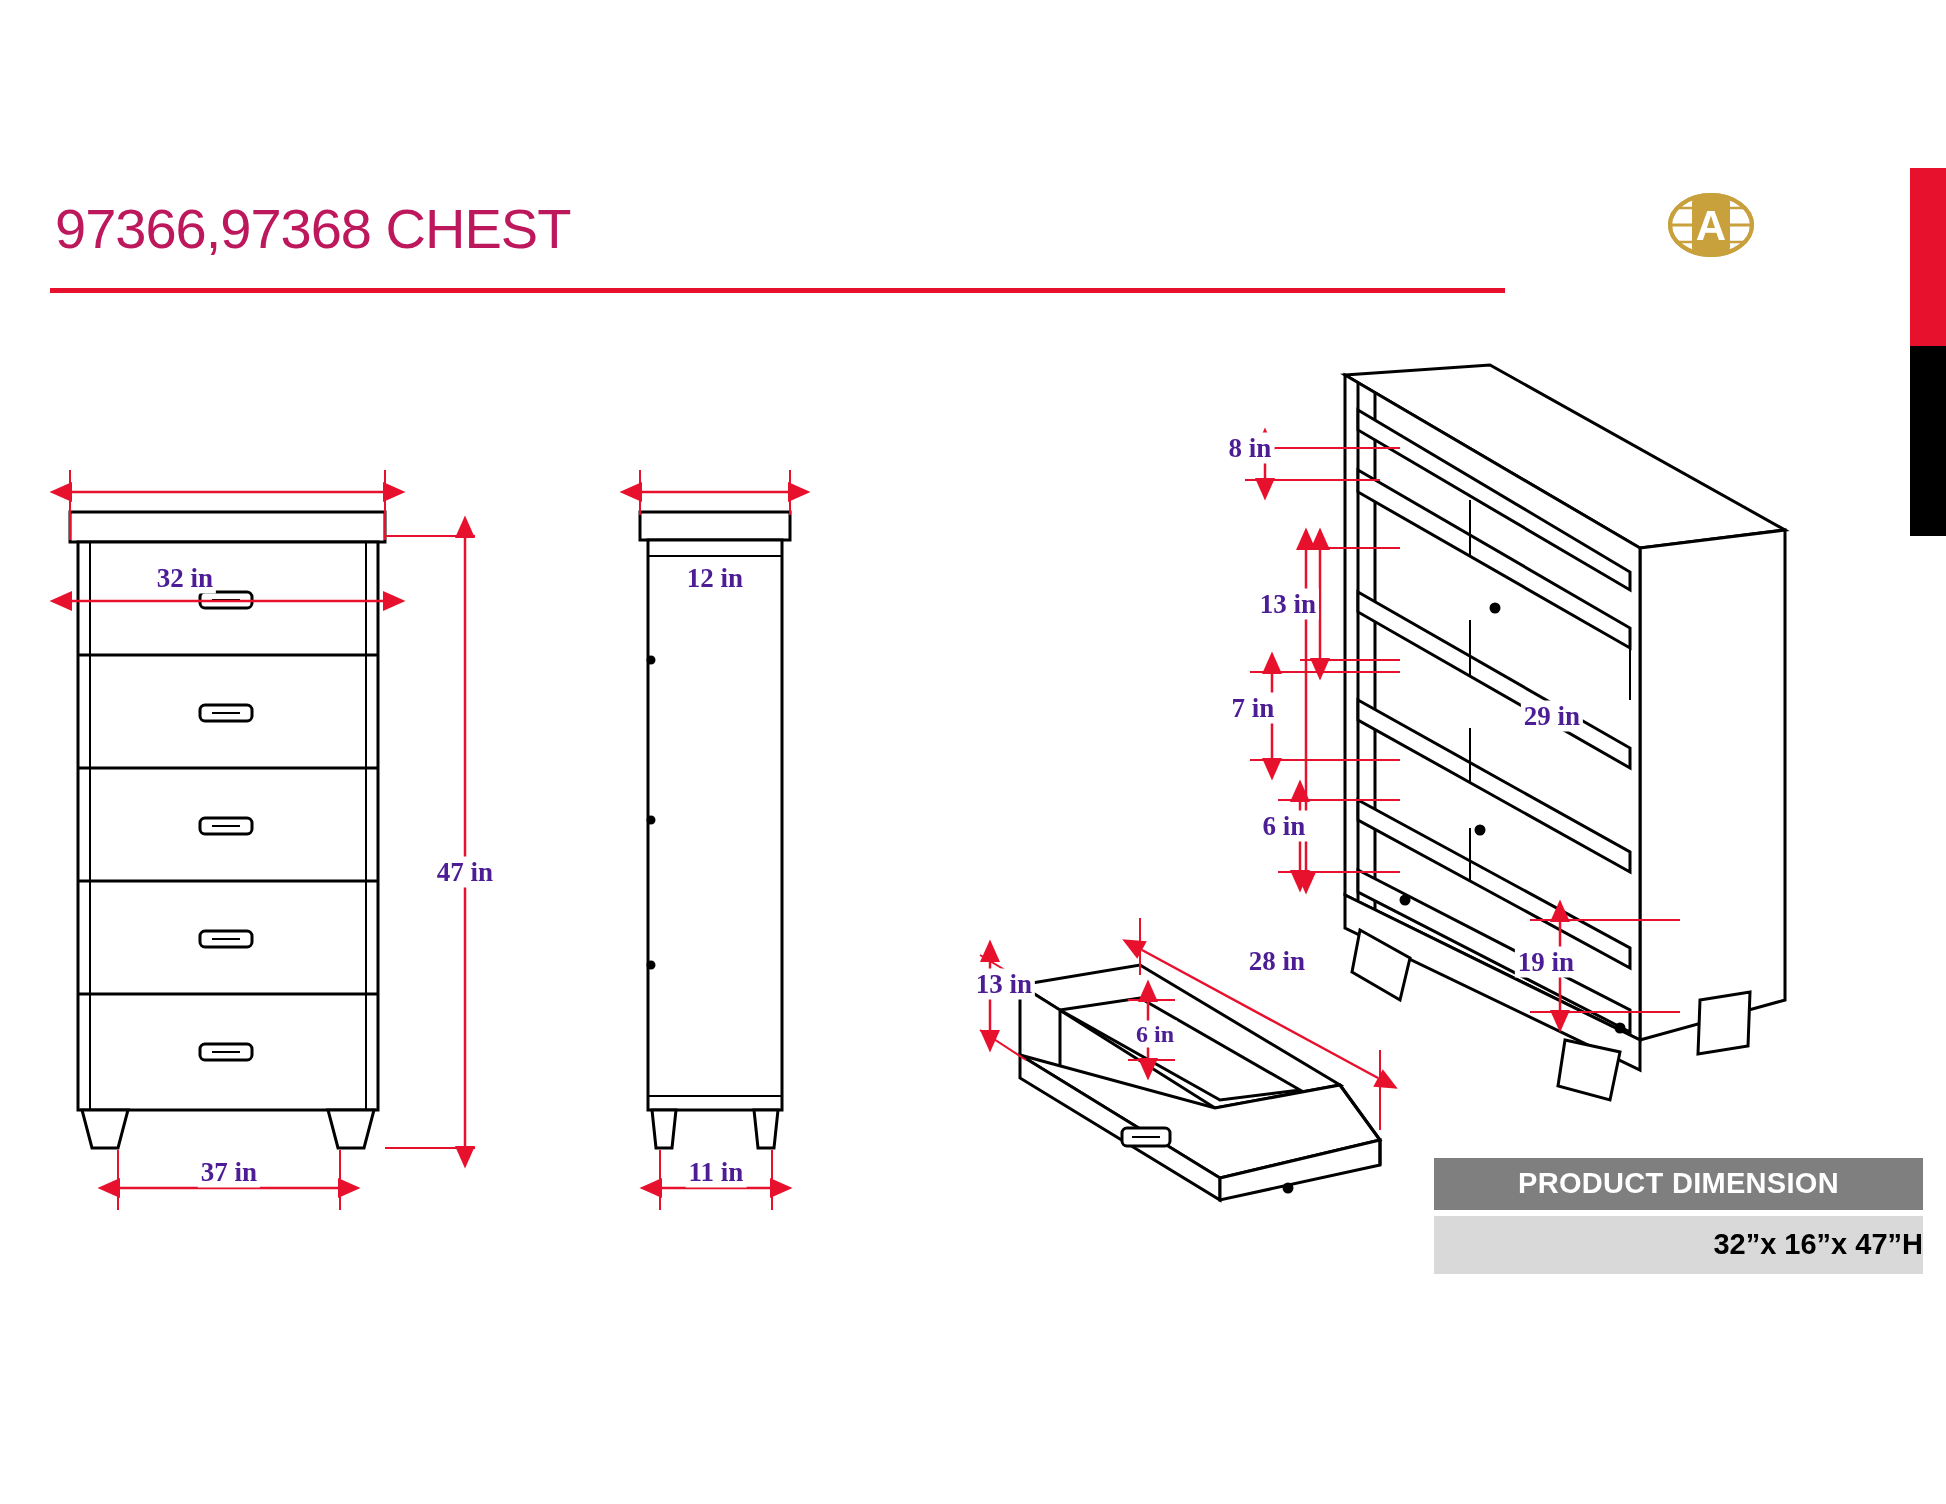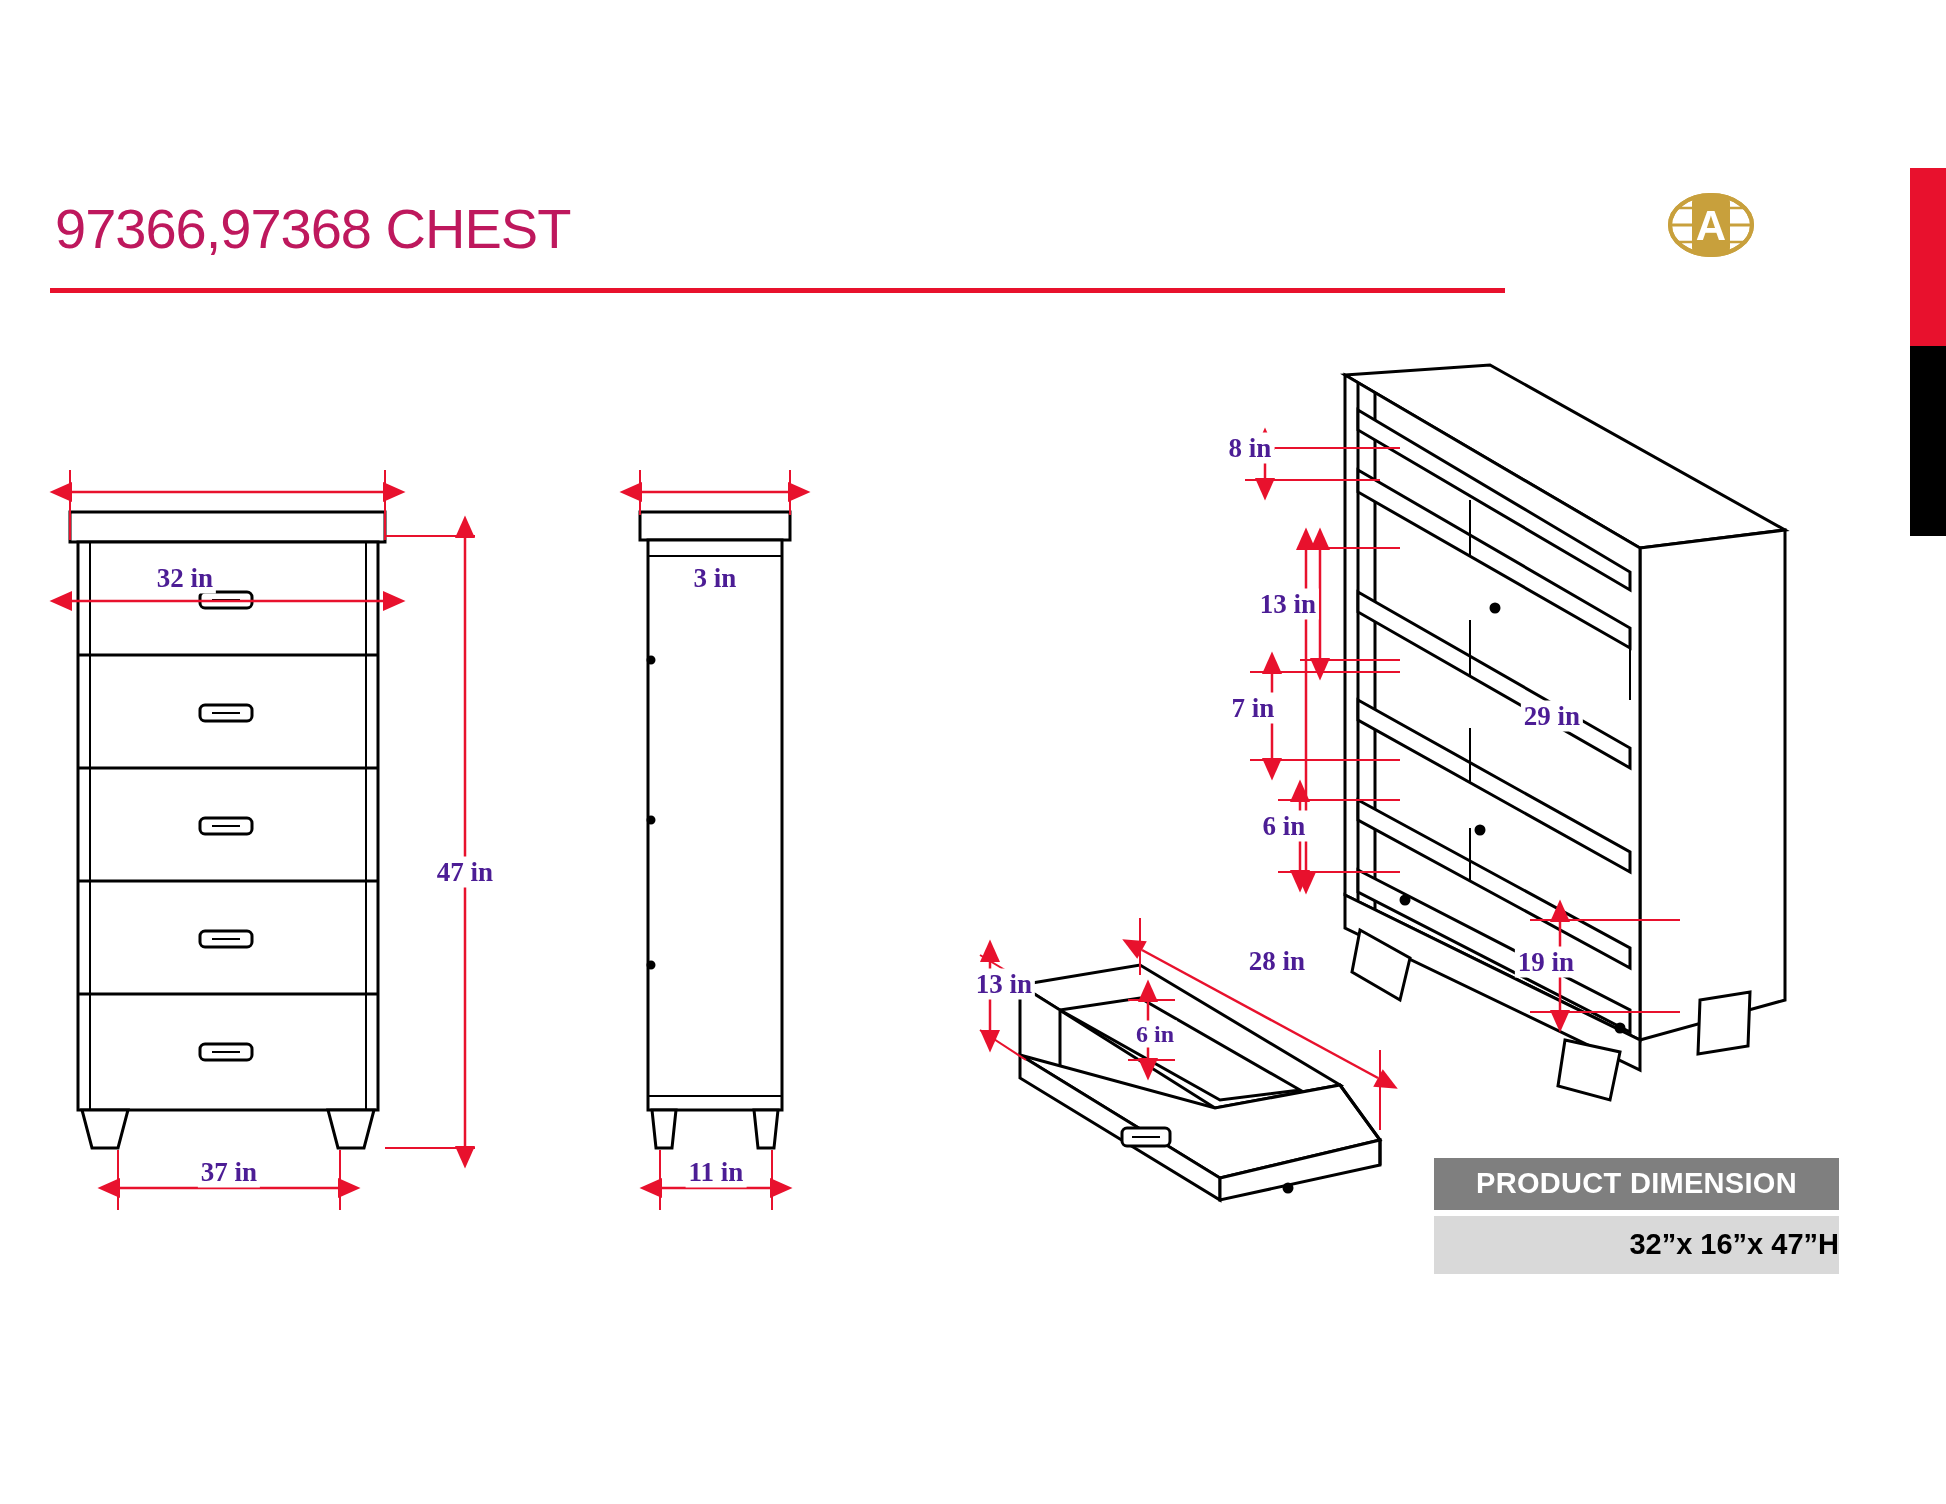--- a/index.html
+++ b/index.html
@@ -81,21 +81,21 @@
     background: #ffffff;
     padding: 0 3px;
   }
   .dim-label.sm { font-size: 24px; }
 
   
   #product-dimension-block {
     position: absolute;
     left: 1434px;
     top: 1158px;
-    width: 405px;
+    width: 489px;
   }
   #product-dimension-header {
     background: #7f7f7f;
     color: #ffffff;
     font-weight: bold;
     font-size: 29px;
     text-align: center;
     padding: 9px 0 10px 0;
     letter-spacing: 0.3px;
   }
@@ -319,21 +319,21 @@
     <line x1="1128" y1="1000" x2="1175" y2="1000" stroke-width="2"></line>
     <line x1="1128" y1="1060" x2="1175" y2="1060" stroke-width="2"></line>
     <line x1="1148" y1="1002" x2="1148" y2="1058" marker-start="url(#arrL)" marker-end="url(#arrR)"></line>
   </g>
 </svg>
 
 <div class="dim-label" style="left:185px; top:578px; transform:translate(-50%,-50%);">32 in</div>
 <div class="dim-label" style="left:465px; top:840px; transform:translate(-50%,-50%);margin-top:32px;">47 in</div>
 <div class="dim-label" style="left:229px; top:1172px; transform:translate(-50%,-50%);">37 in</div>
 
-<div class="dim-label" style="left:715px; top:578px; transform:translate(-50%,-50%);">3 in</div>
+<div class="dim-label" style="left:715px; top:578px; transform:translate(-50%,-50%);">12 in</div>
 <div class="dim-label" style="left:716px; top:1172px; transform:translate(-50%,-50%);">11 in</div>
 
 <div class="dim-label" style="left:1250px; top:448px; transform:translate(-50%,-50%);">8 in</div>
 <div class="dim-label" style="left:1288px; top:604px; transform:translate(-50%,-50%);">13 in</div>
 <div class="dim-label" style="left:1253px; top:708px; transform:translate(-50%,-50%);">7 in</div>
 <div class="dim-label" style="left:1284px; top:826px; transform:translate(-50%,-50%);">6 in</div>
 <div class="dim-label" style="left:1552px; top:716px; transform:translate(-50%,-50%);">29 in</div>
 <div class="dim-label" style="left:1546px; top:962px; transform:translate(-50%,-50%);">19 in</div>
 
 <div class="dim-label" style="left:1004px; top:984px; transform:translate(-50%,-50%);">13 in</div>

